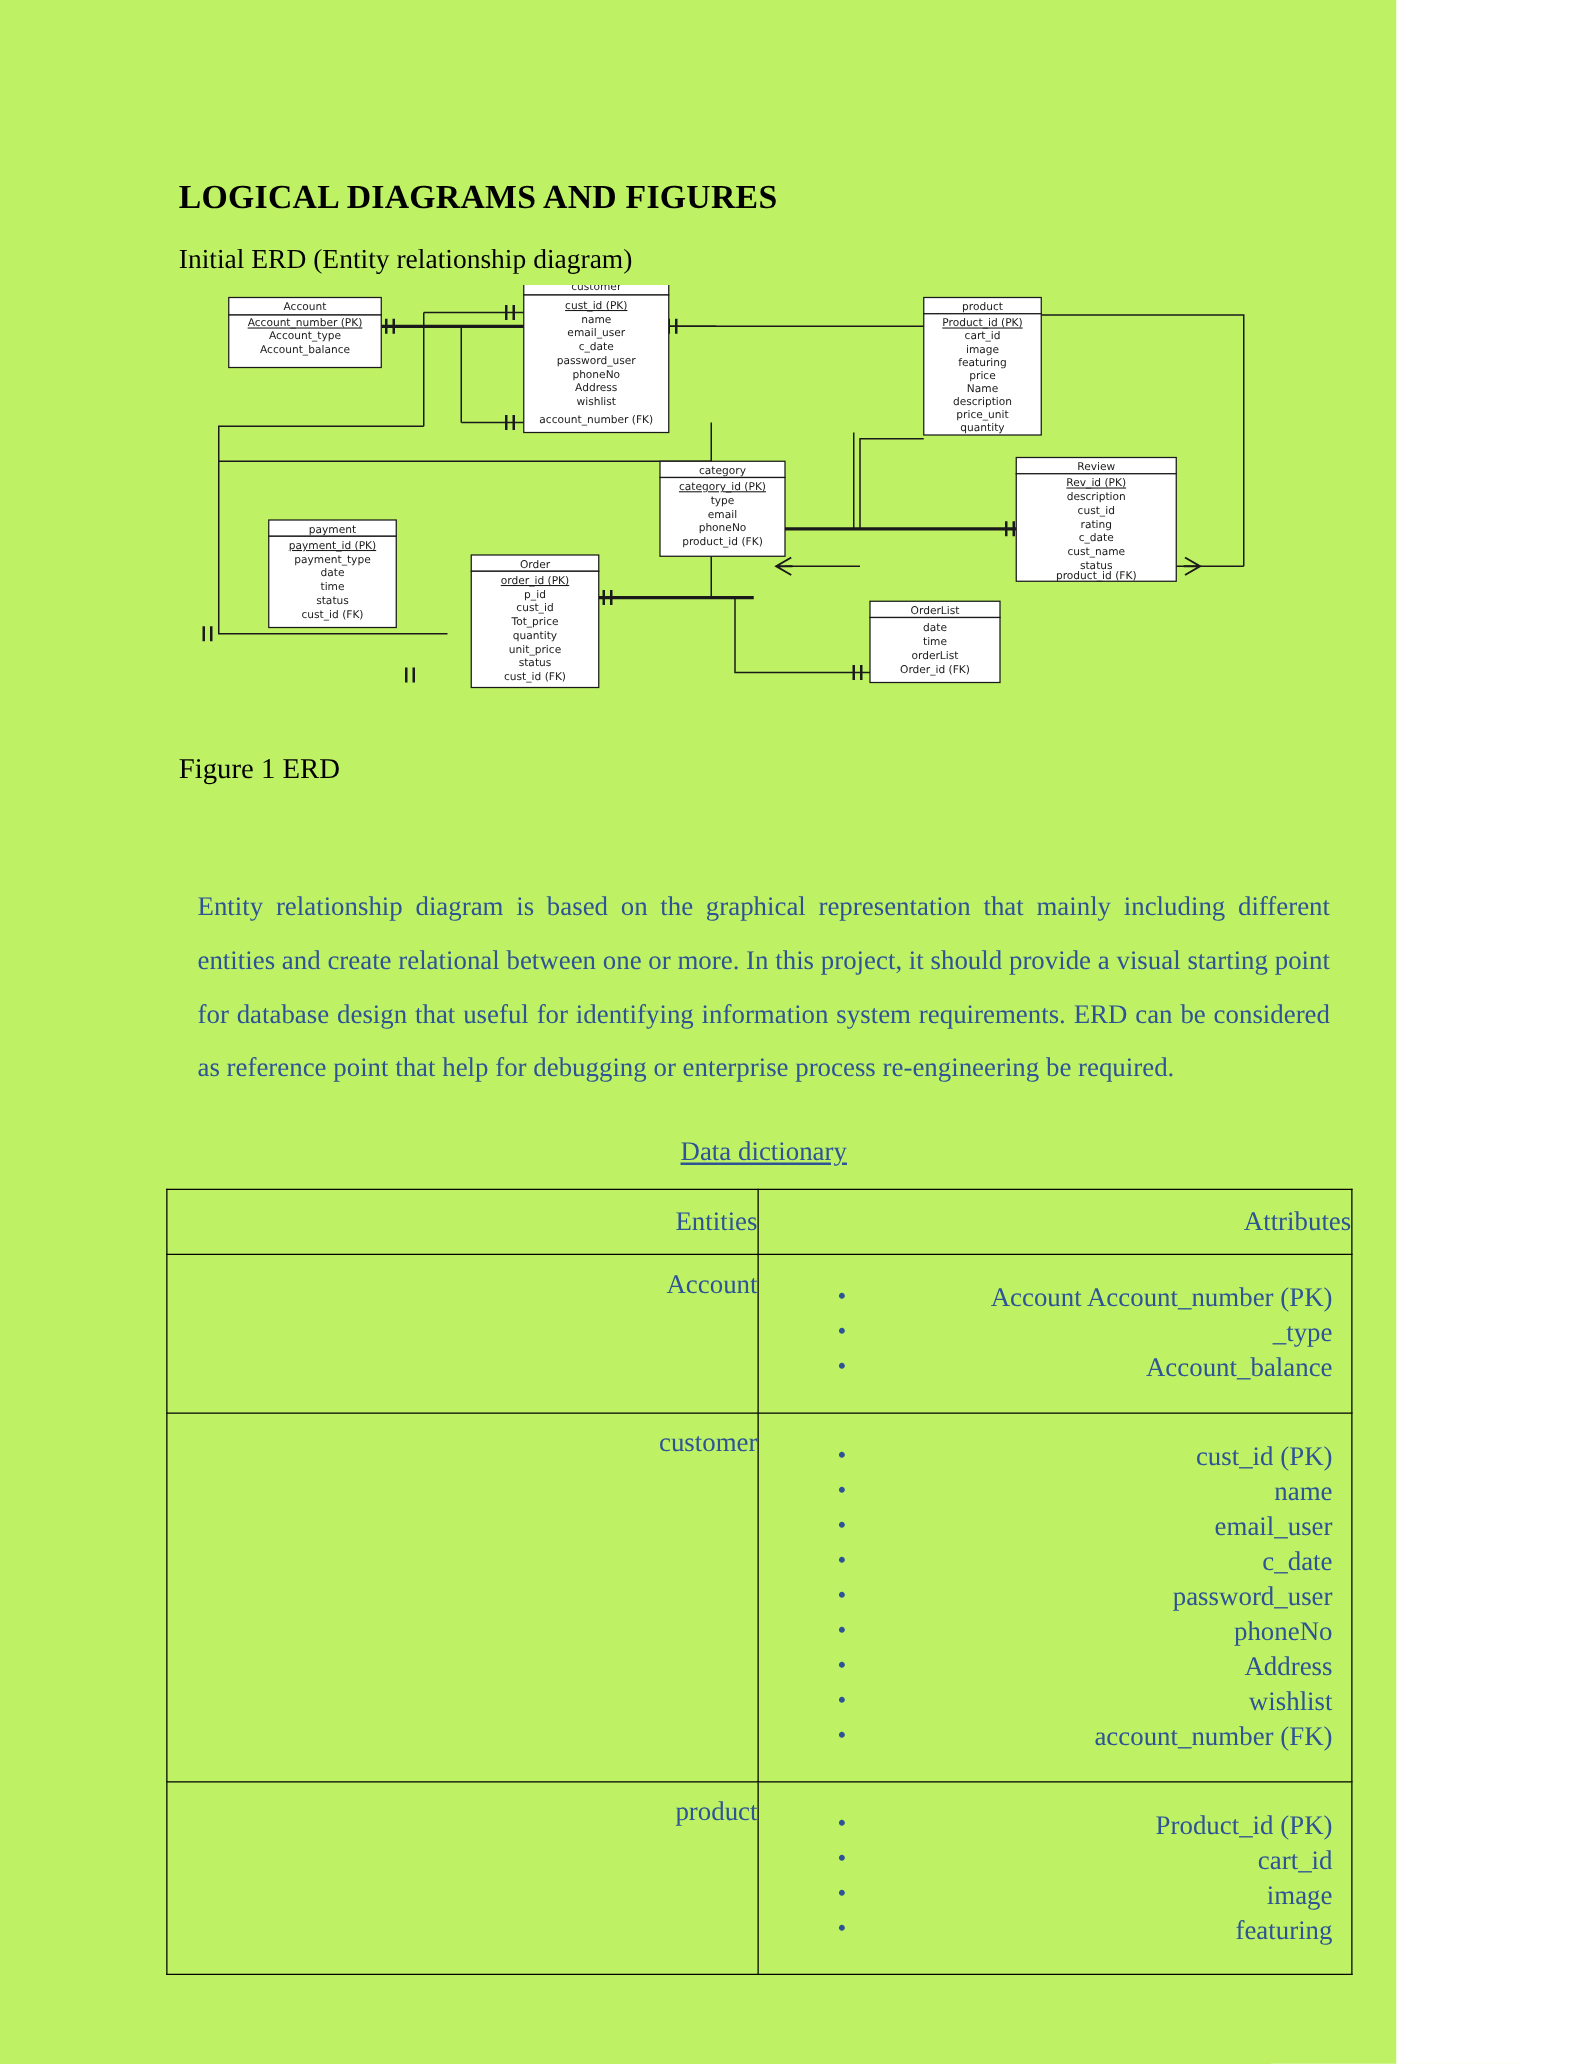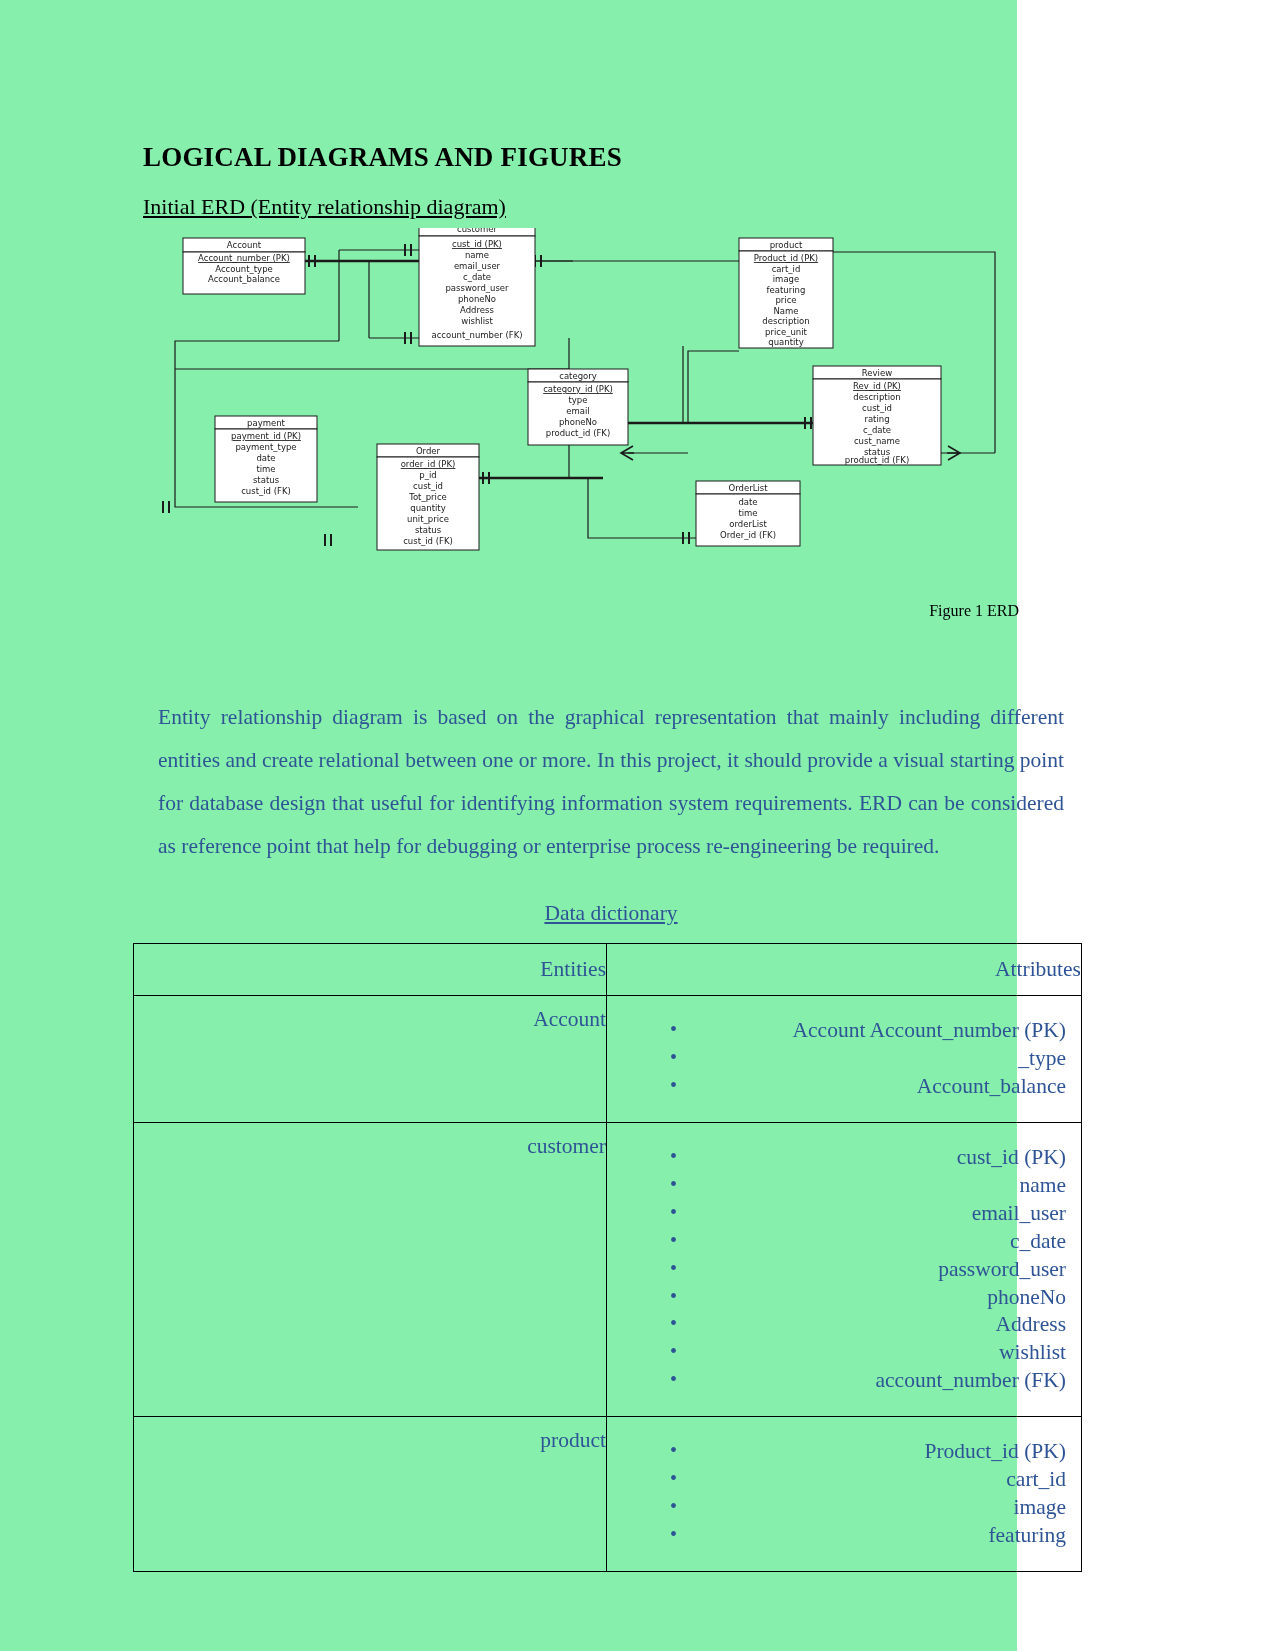--- a/index.html
+++ b/index.html
@@ -10,23 +10,23 @@
   body {
     width: 1275px;
     height: 1651px;
     position: relative;
     font-family: "Liberation Serif", "DejaVu Serif", serif;
     overflow: hidden;
   }
   .page {
     position: absolute;
     left: 0; top: 0;
-    width: 1017px;
+    width: 1117px;
     height: 1651px;
-    background: #86efac;
+    background: #bef264;
   }
   .content {
     position: absolute;
     left: 143px;
     top: 0;
     width: 936px;
   }
 
   
   .doc-title {
@@ -34,39 +34,38 @@
     font-weight: bold;
     color: #000000;
     letter-spacing: 0.2px;
     margin: 0;
     padding-top: 142px;
     line-height: 1.15;
   }
   .sub-heading {
     font-size: 22px;
     color: #000000;
-    text-decoration: underline;
     margin: 0;
     padding-top: 21px;
     font-weight: normal;
     line-height: 1.2;
   }
 
   
   .erd-wrap {
     position: relative;
     width: 936px;
     height: 345px;
     margin-top: 8px;
   }
   .erd-svg { display: block; }
 
   .fig-caption {
-    text-align: right;
-    font-size: 16px;
+    text-align: left;
+    font-size: 23px;
     color: #000;
     margin: 0;
     padding-top: 28px;
     padding-right: 60px;
     line-height: 1.2;
   }
 
   
   .body-para {
     color: #2e5496;

